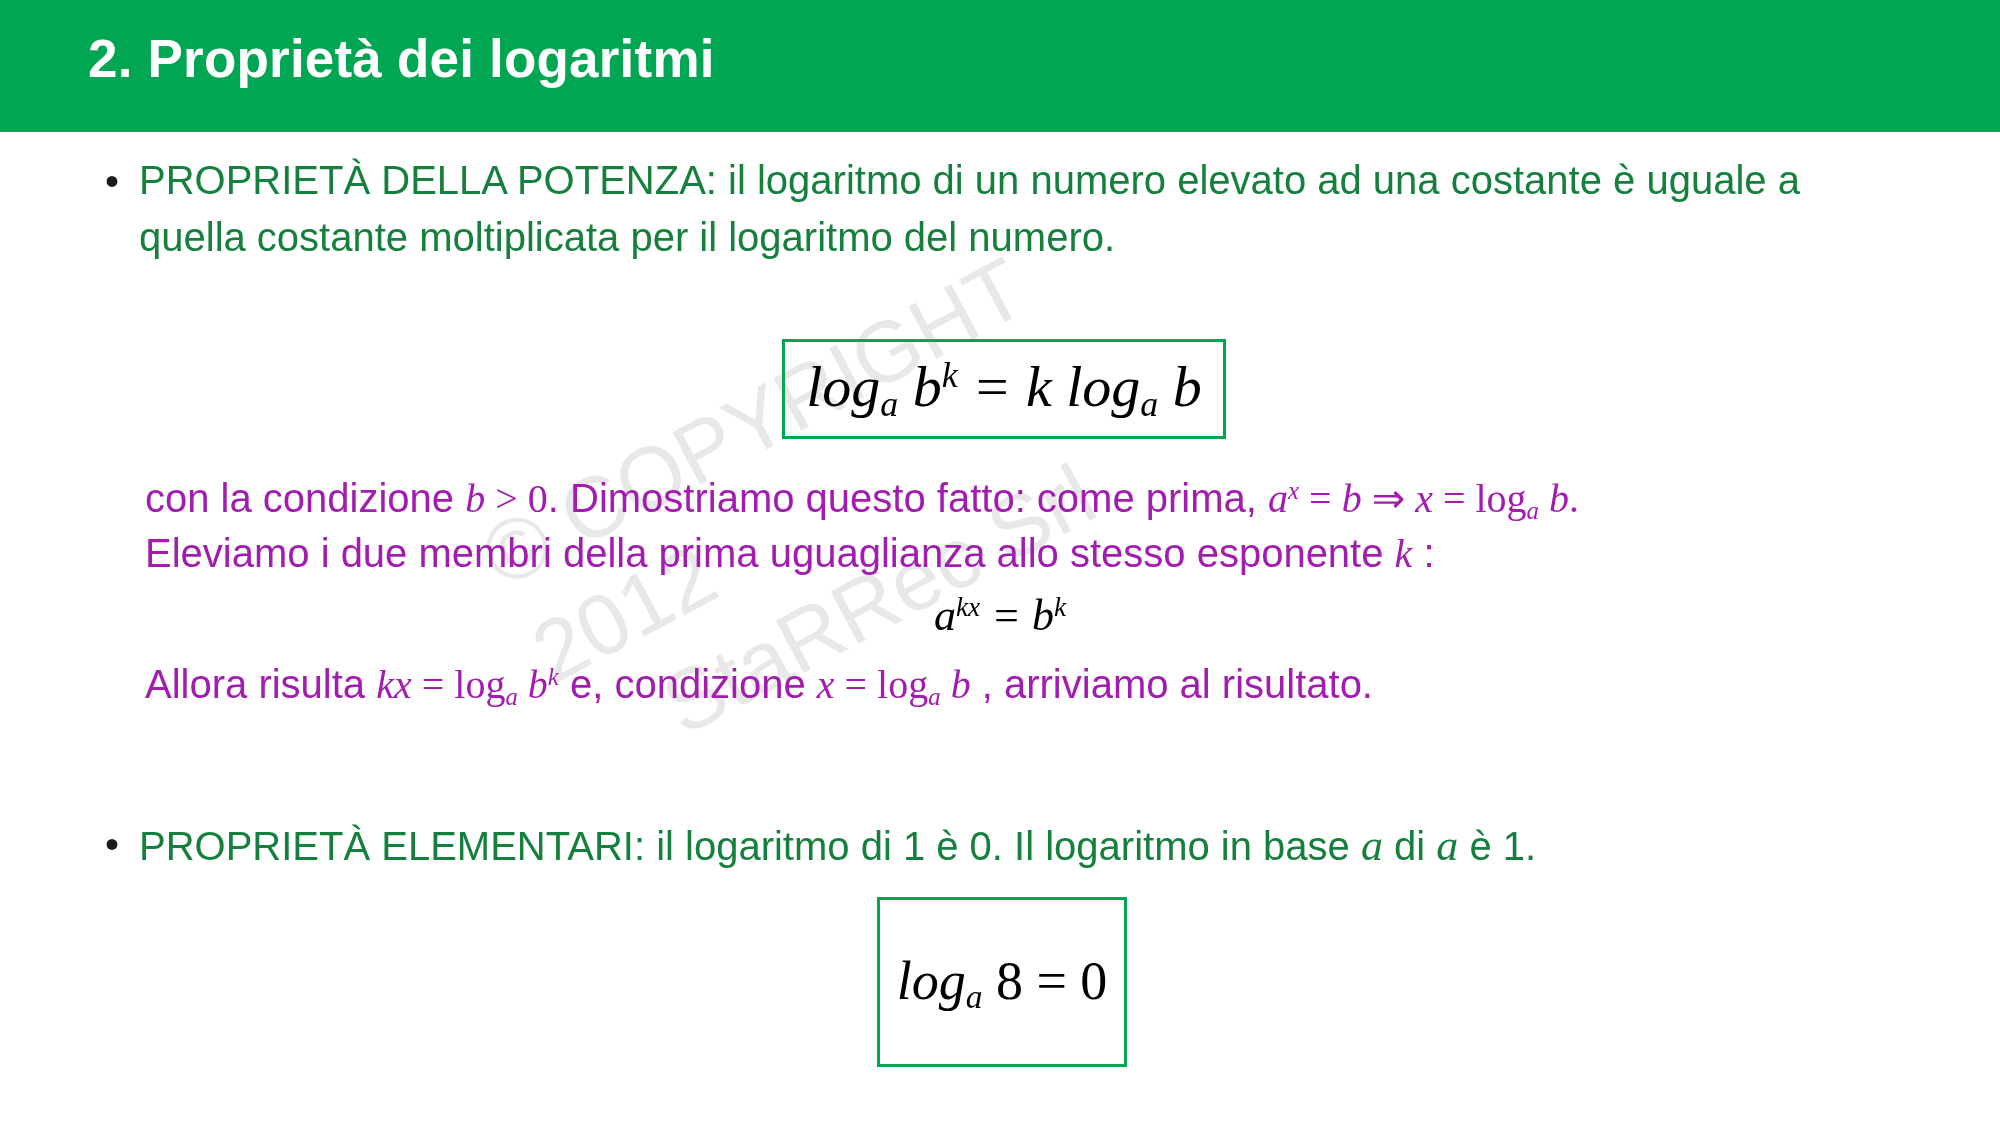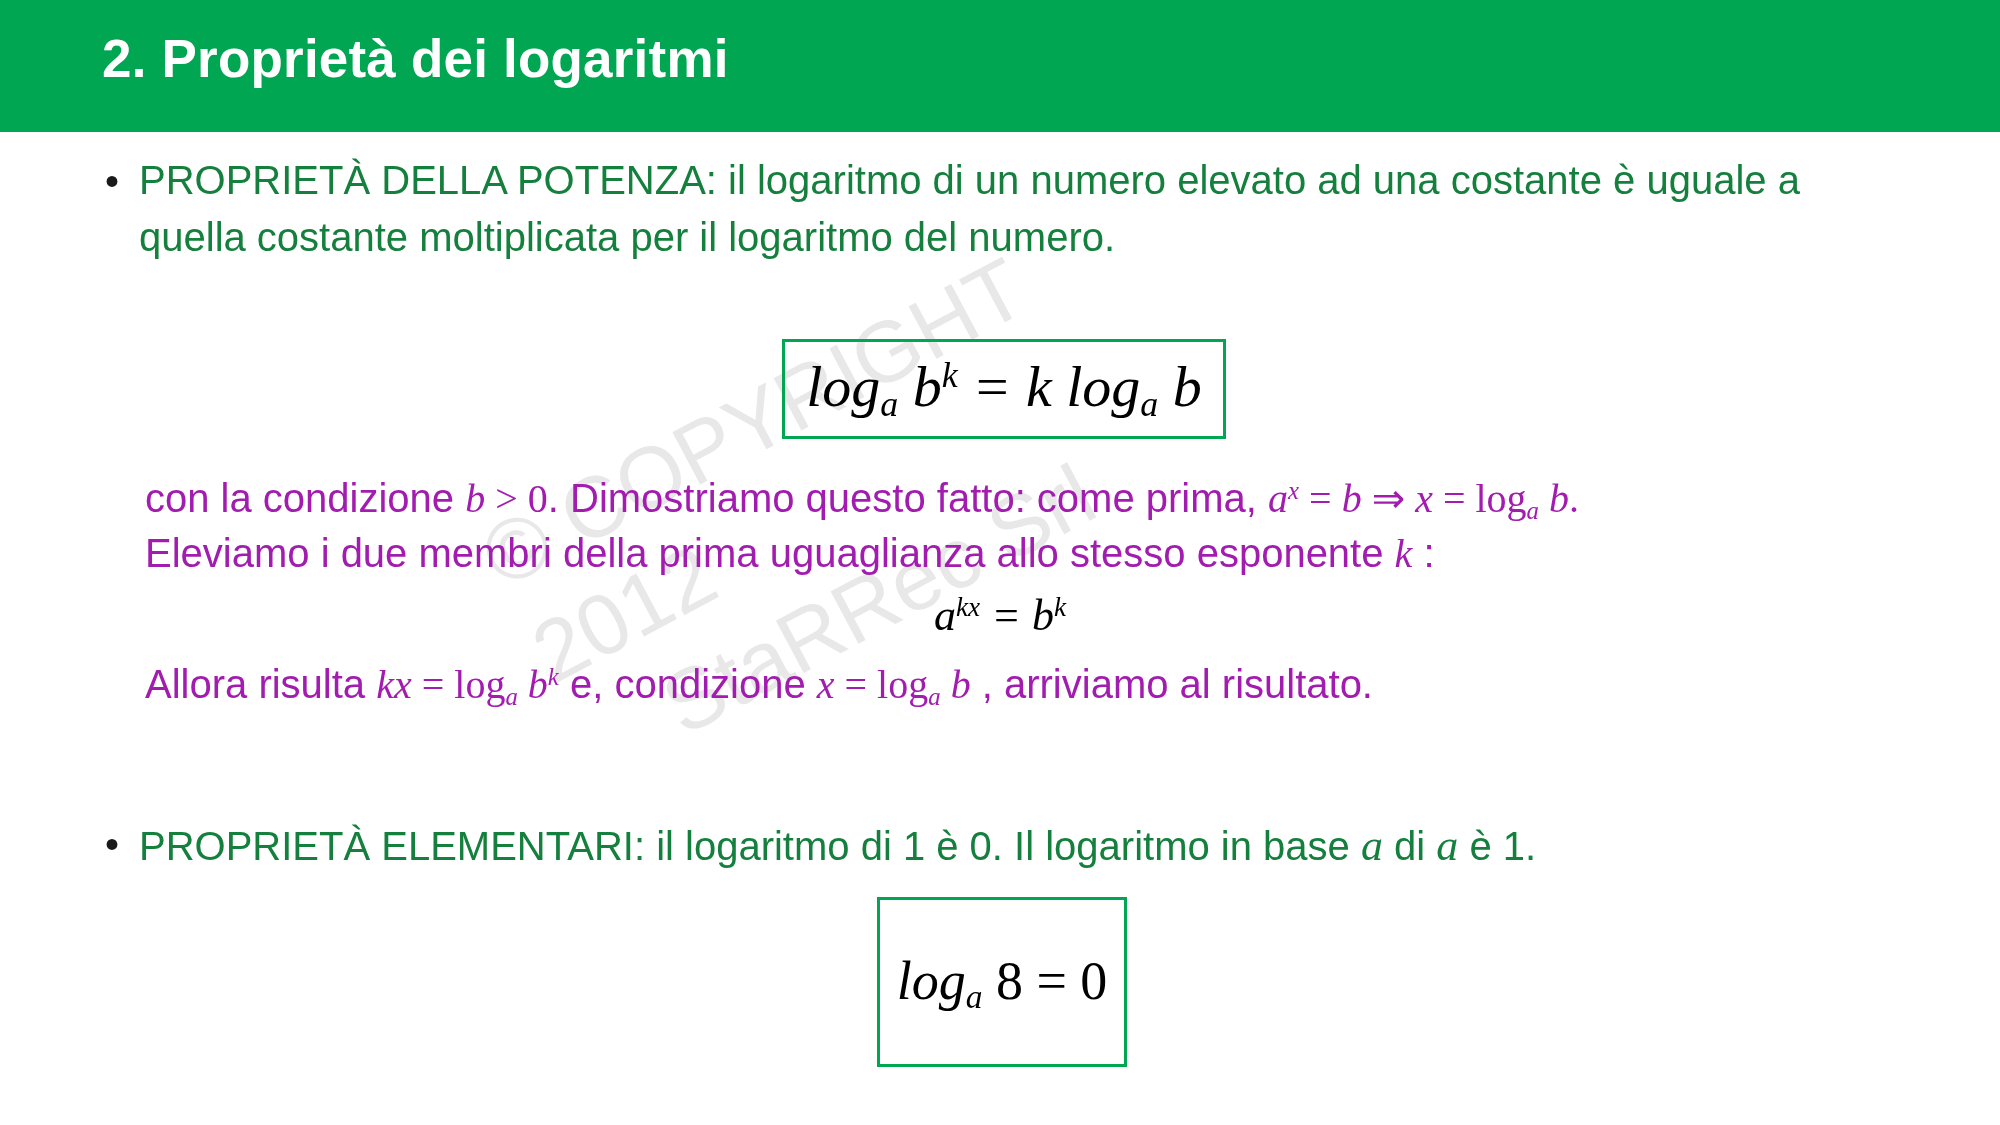--- a/index.html
+++ b/index.html
@@ -27,21 +27,20 @@
   }
   .header-title {
     position: absolute;
     left: 88px;
     top: 28px;
     font-size: 53px;
     font-weight: bold;
     color: #ffffff;
     letter-spacing: 0.2px;
     white-space: nowrap;
-    margin-left: 14px;
   }
 
   
   .watermark {
     position: absolute;
     left: 530px;
     top: 300px;
     width: 800px;
     height: 480px;
     pointer-events: none;

